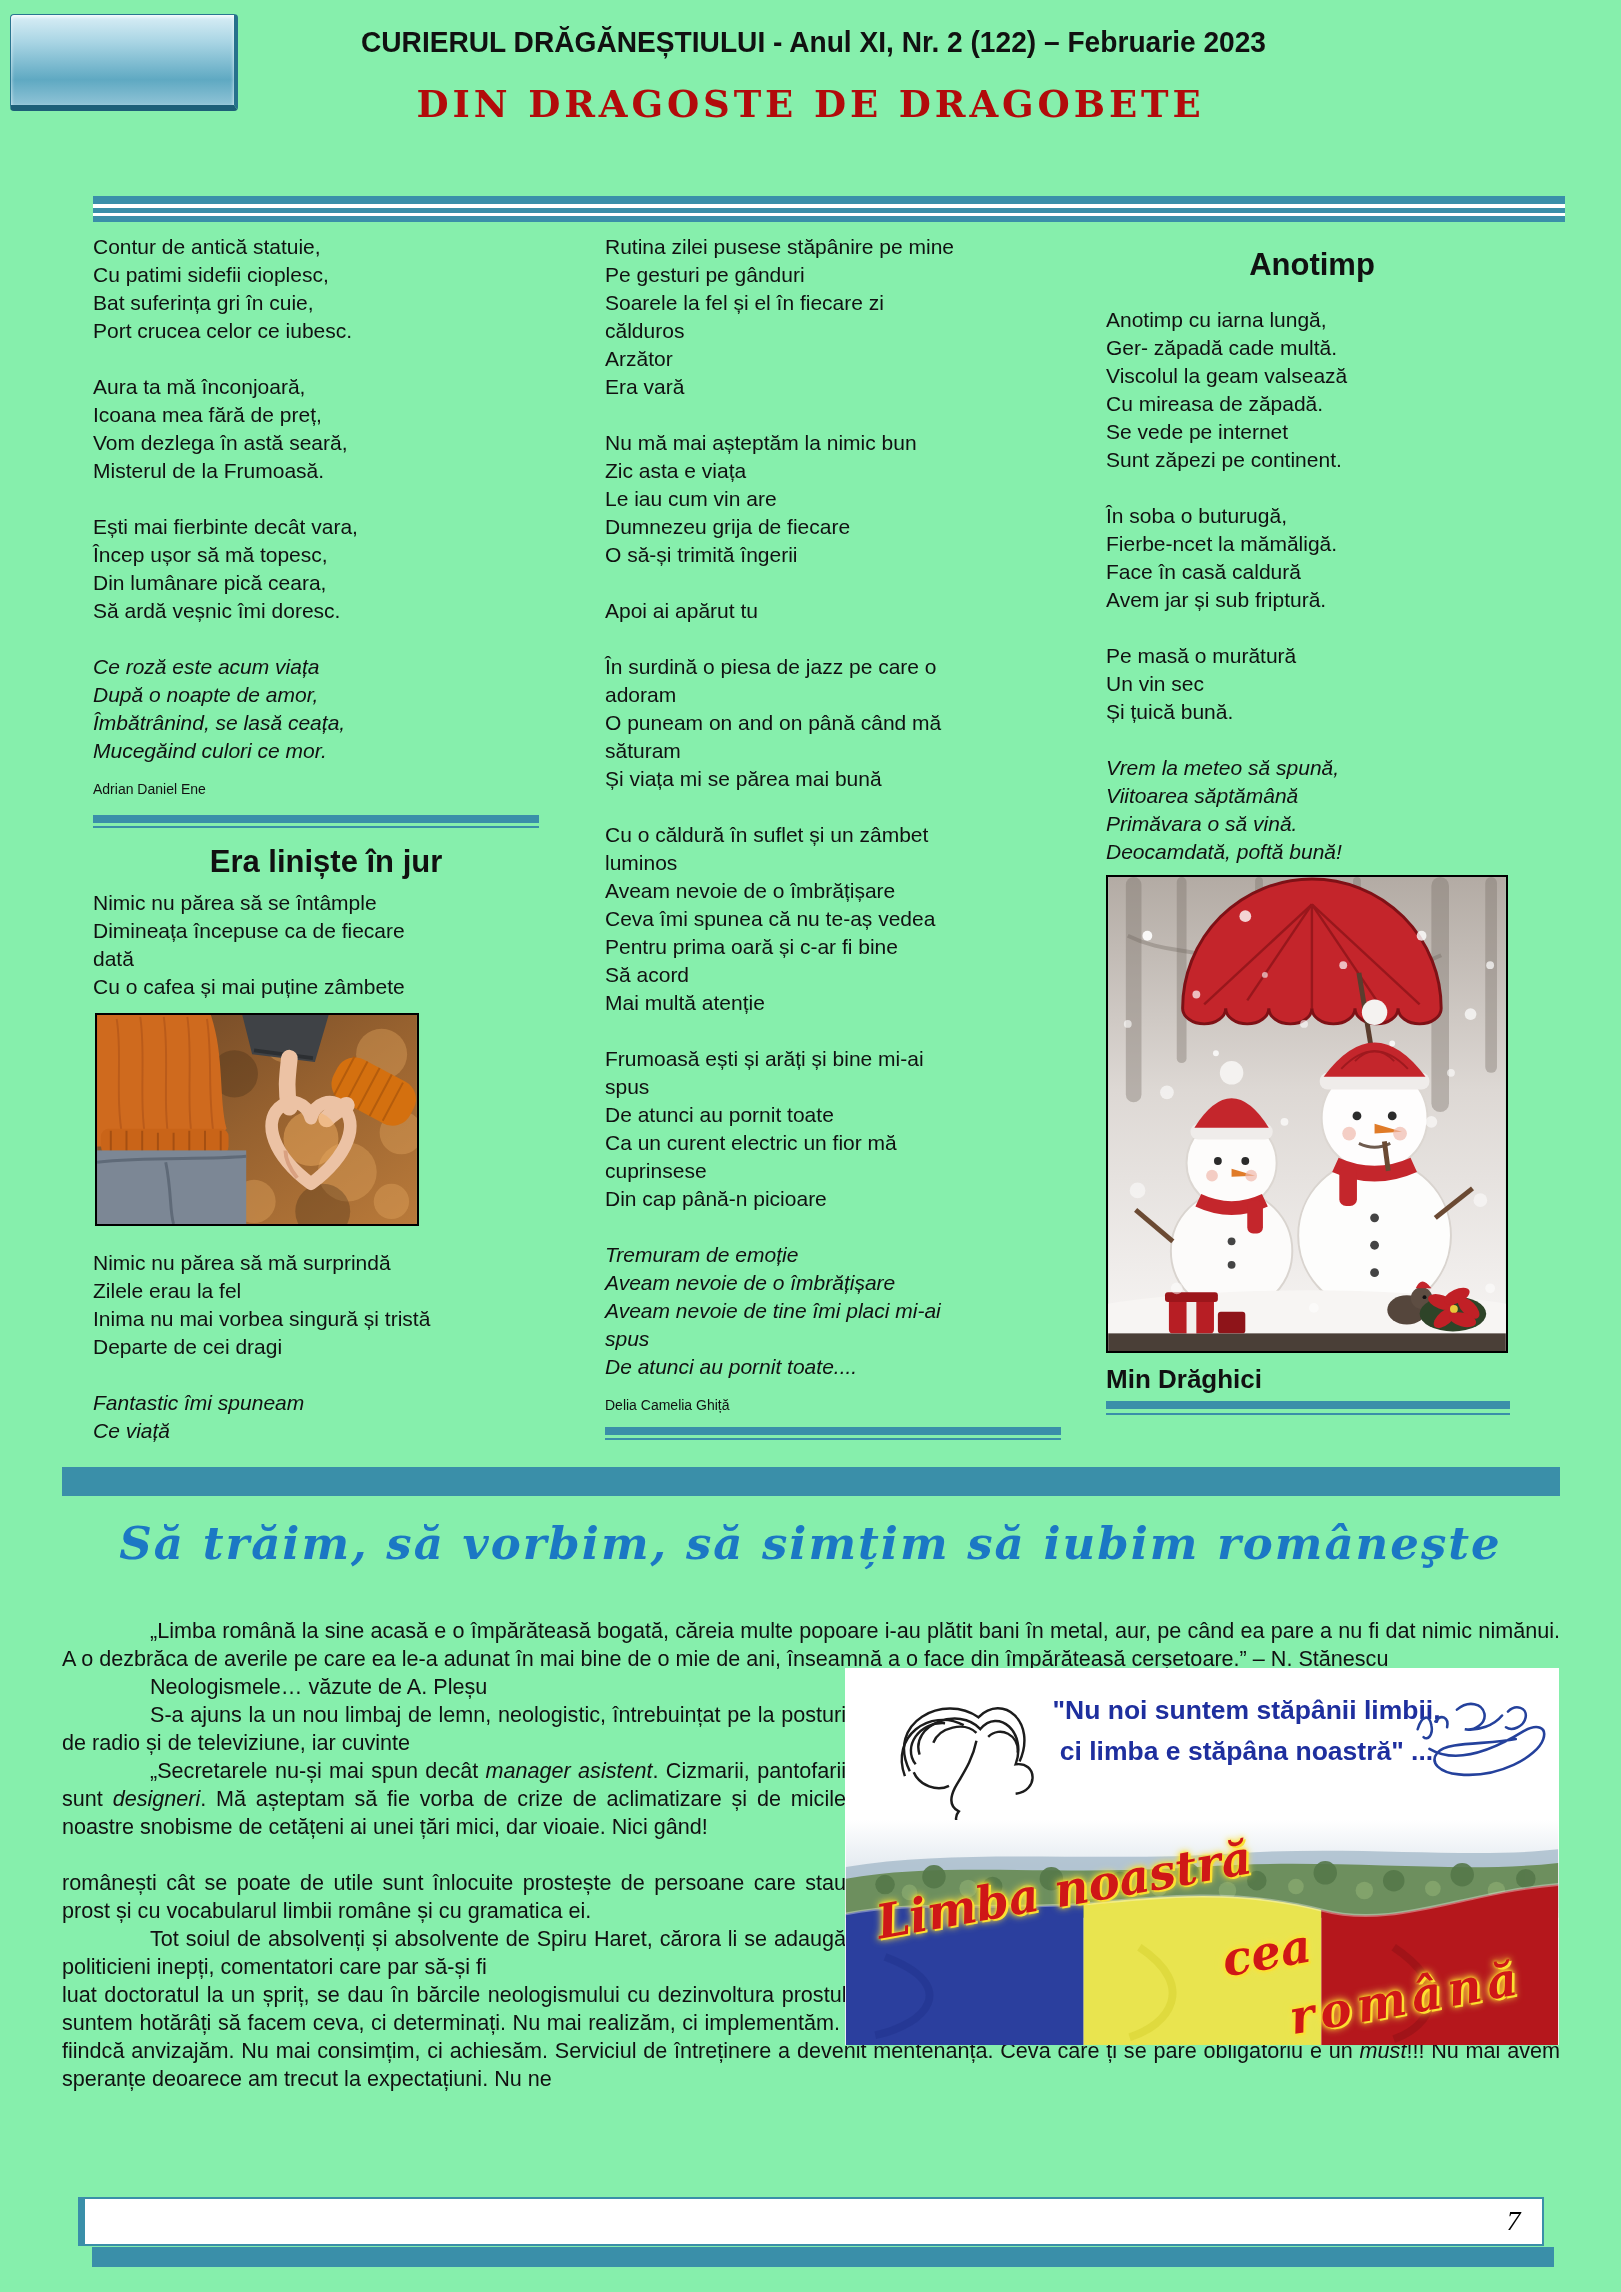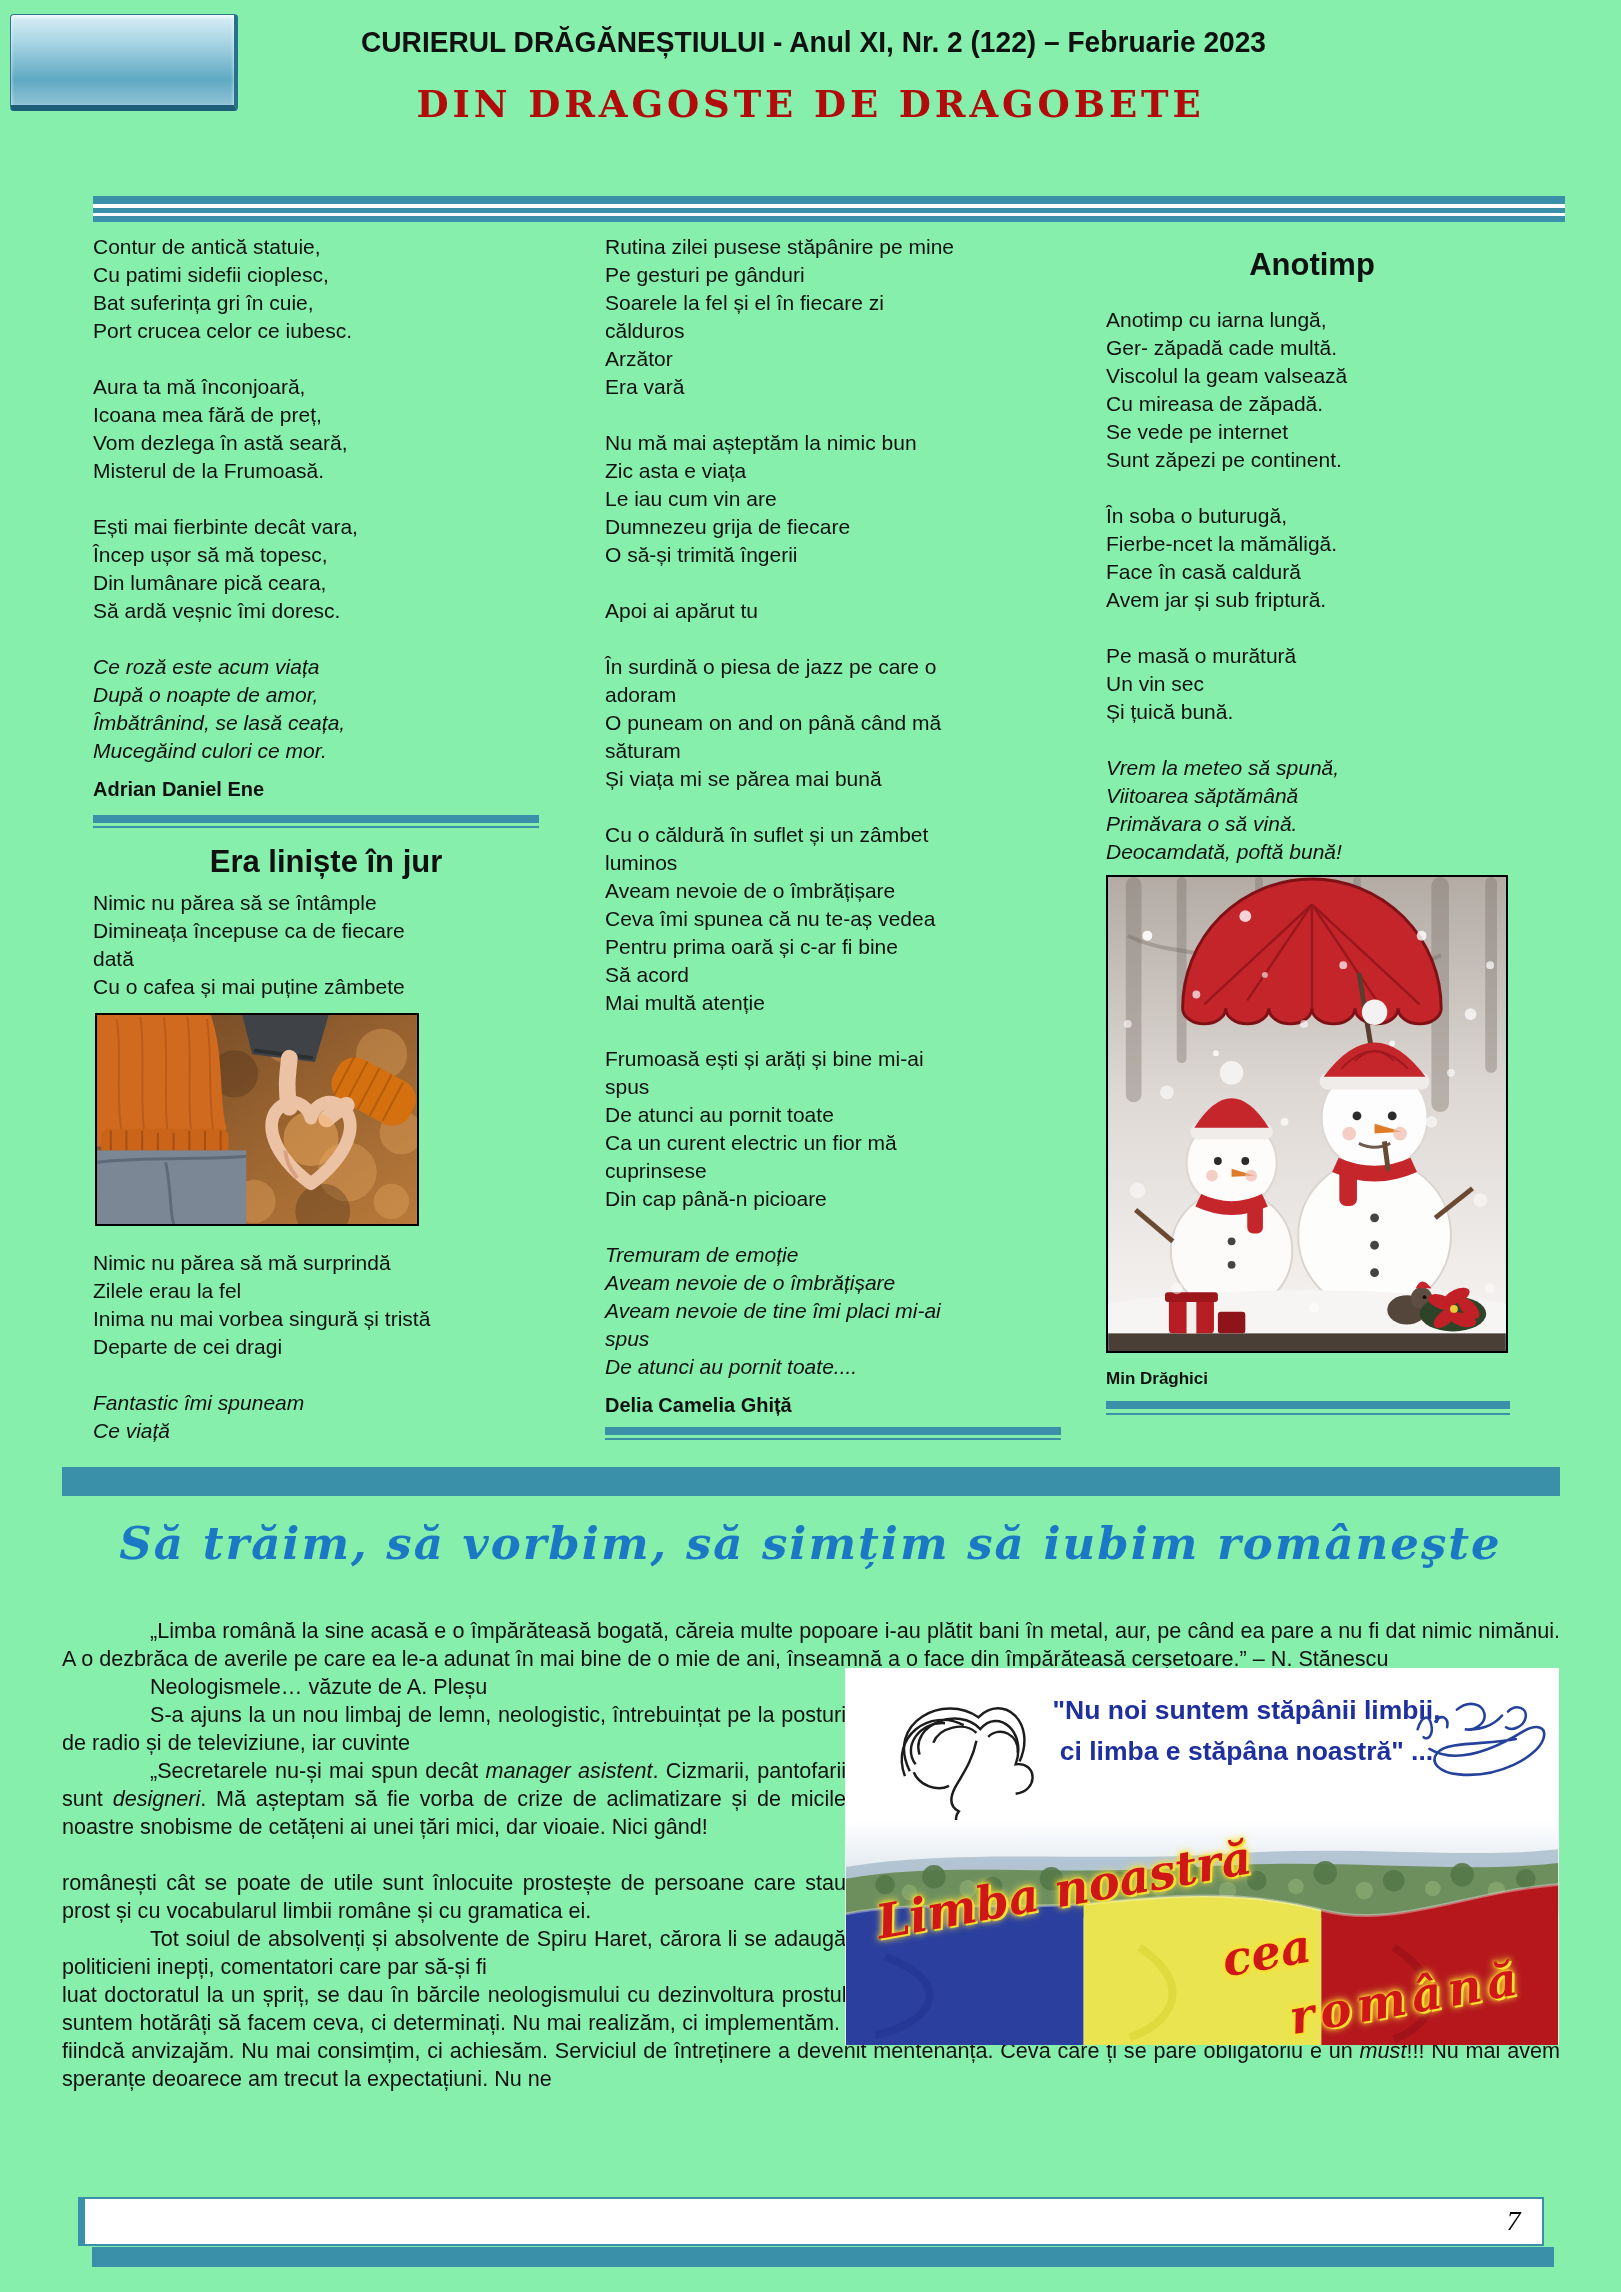--- a/index.html
+++ b/index.html
@@ -42,31 +42,31 @@
     background:linear-gradient(to bottom,var(--teal) 0 7.8px,#fff 7.8px 11.8px,var(--teal) 11.8px 16.7px,#fff 16.7px 19.6px,var(--teal) 19.6px 25.5px);
   }
   
   .col{position:absolute;}
   .col-left{left:93px;top:233px;width:466px;}
   .col-mid{left:605px;top:233px;width:466px;}
   .col-right{left:1106px;top:245px;width:412px;}
   .pline{white-space:pre;font-size:21px;line-height:28px;}
   .stanza{margin:0 0 28px 0;}
   .stanza:last-child{margin-bottom:0;font-style:italic;}
-  .author{font-weight:bold;font-size:20px;line-height:28px;margin-top:9.8px;}
+  .author{font-weight:normal;font-size:14px;line-height:28px;margin-top:9.8px;}
   .rule{height:3.9px;border-top:8.8px solid var(--teal);border-bottom:2.9px solid var(--teal);margin-top:11.8px;}
   .rule-left{width:446px;}
   .rule-mid{width:456px;margin-top:7.8px;}
   .rule-right{width:404px;margin-top:7.8px;}
   .poem-title{font-size:31px;font-weight:bold;line-height:39px;margin:13.7px 0 7.8px 0;text-align:center;}
   .poem-title-right{margin:0 0 21.6px 0;}
   .figure{border:2.9px solid #000;line-height:0;}
   .fig-couple{width:320px;height:209px;margin:11.8px 0 23.5px 2px;}
   .fig-snowman{width:398px;height:474px;margin:9.8px 0 0 0;}
-  .caption{font-weight:bold;font-size:17px;line-height:28px;margin-top:11.8px;}
+  .caption{font-weight:bold;font-size:26px;line-height:28px;margin-top:11.8px;}
   
   .full-band{position:absolute;left:62px;top:1467px;width:1498px;height:29px;background:var(--teal);}
   .blue-heading{
     position:absolute;left:0;top:1517px;width:100%;text-align:center;
     font-family:"DejaVu Serif",serif;font-style:italic;font-weight:bold;
     font-size:45px;color:var(--blue-script);letter-spacing:2px;
   }
   .section2{position:absolute;left:62px;top:1617px;width:1498px;font-size:21.6px;line-height:28px;}
   .section2 p{margin:0;text-align:justify;}
   .indent{text-indent:88px;}

